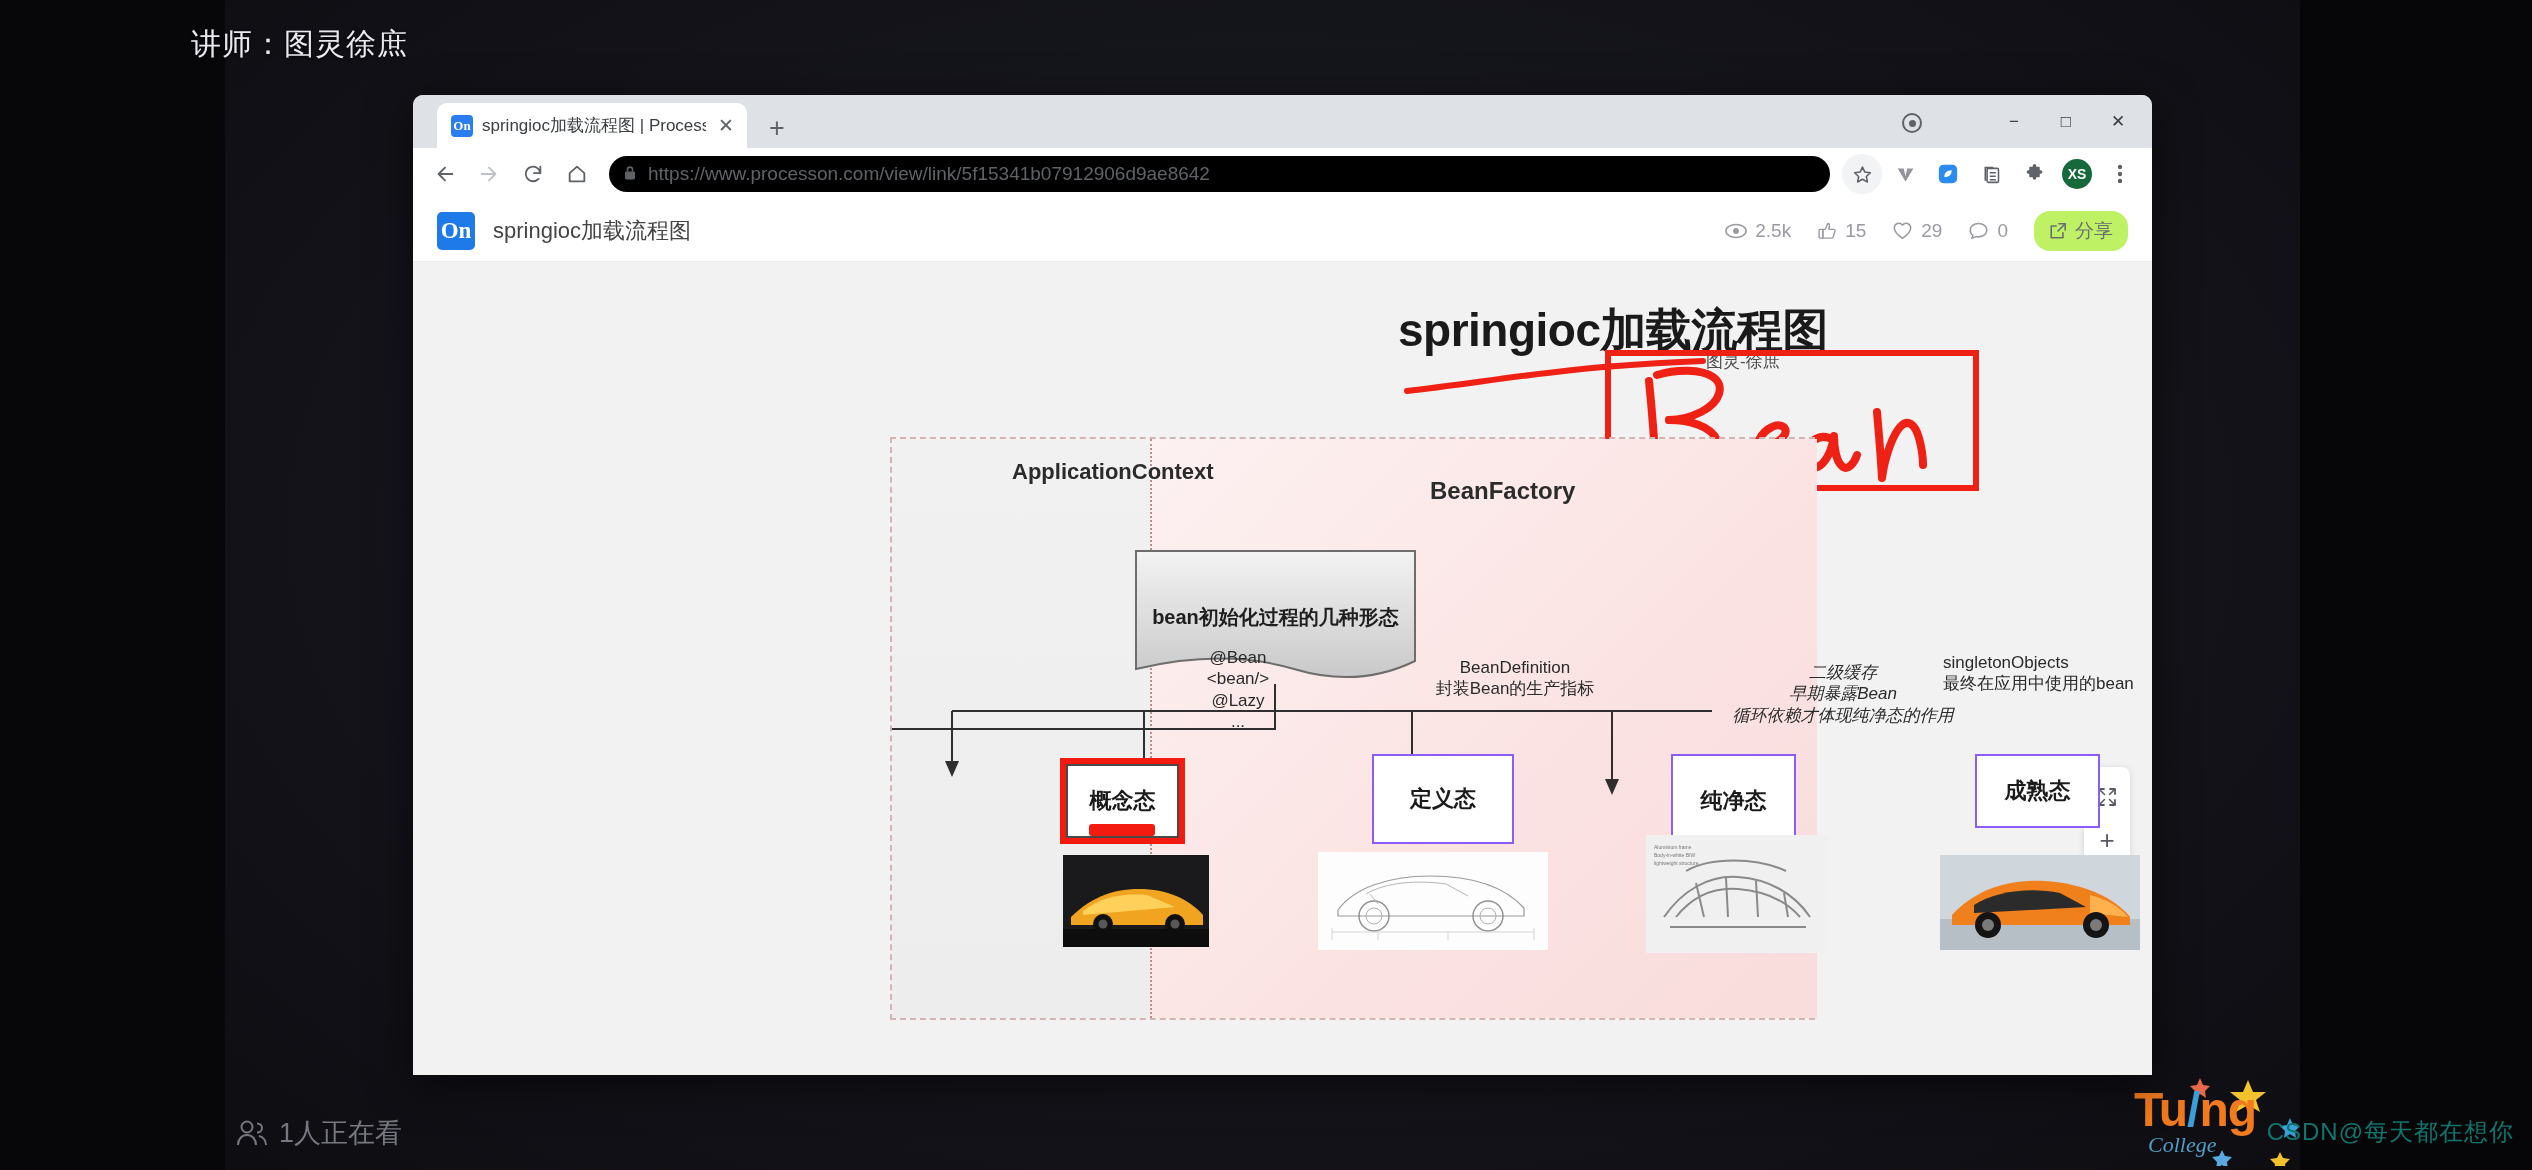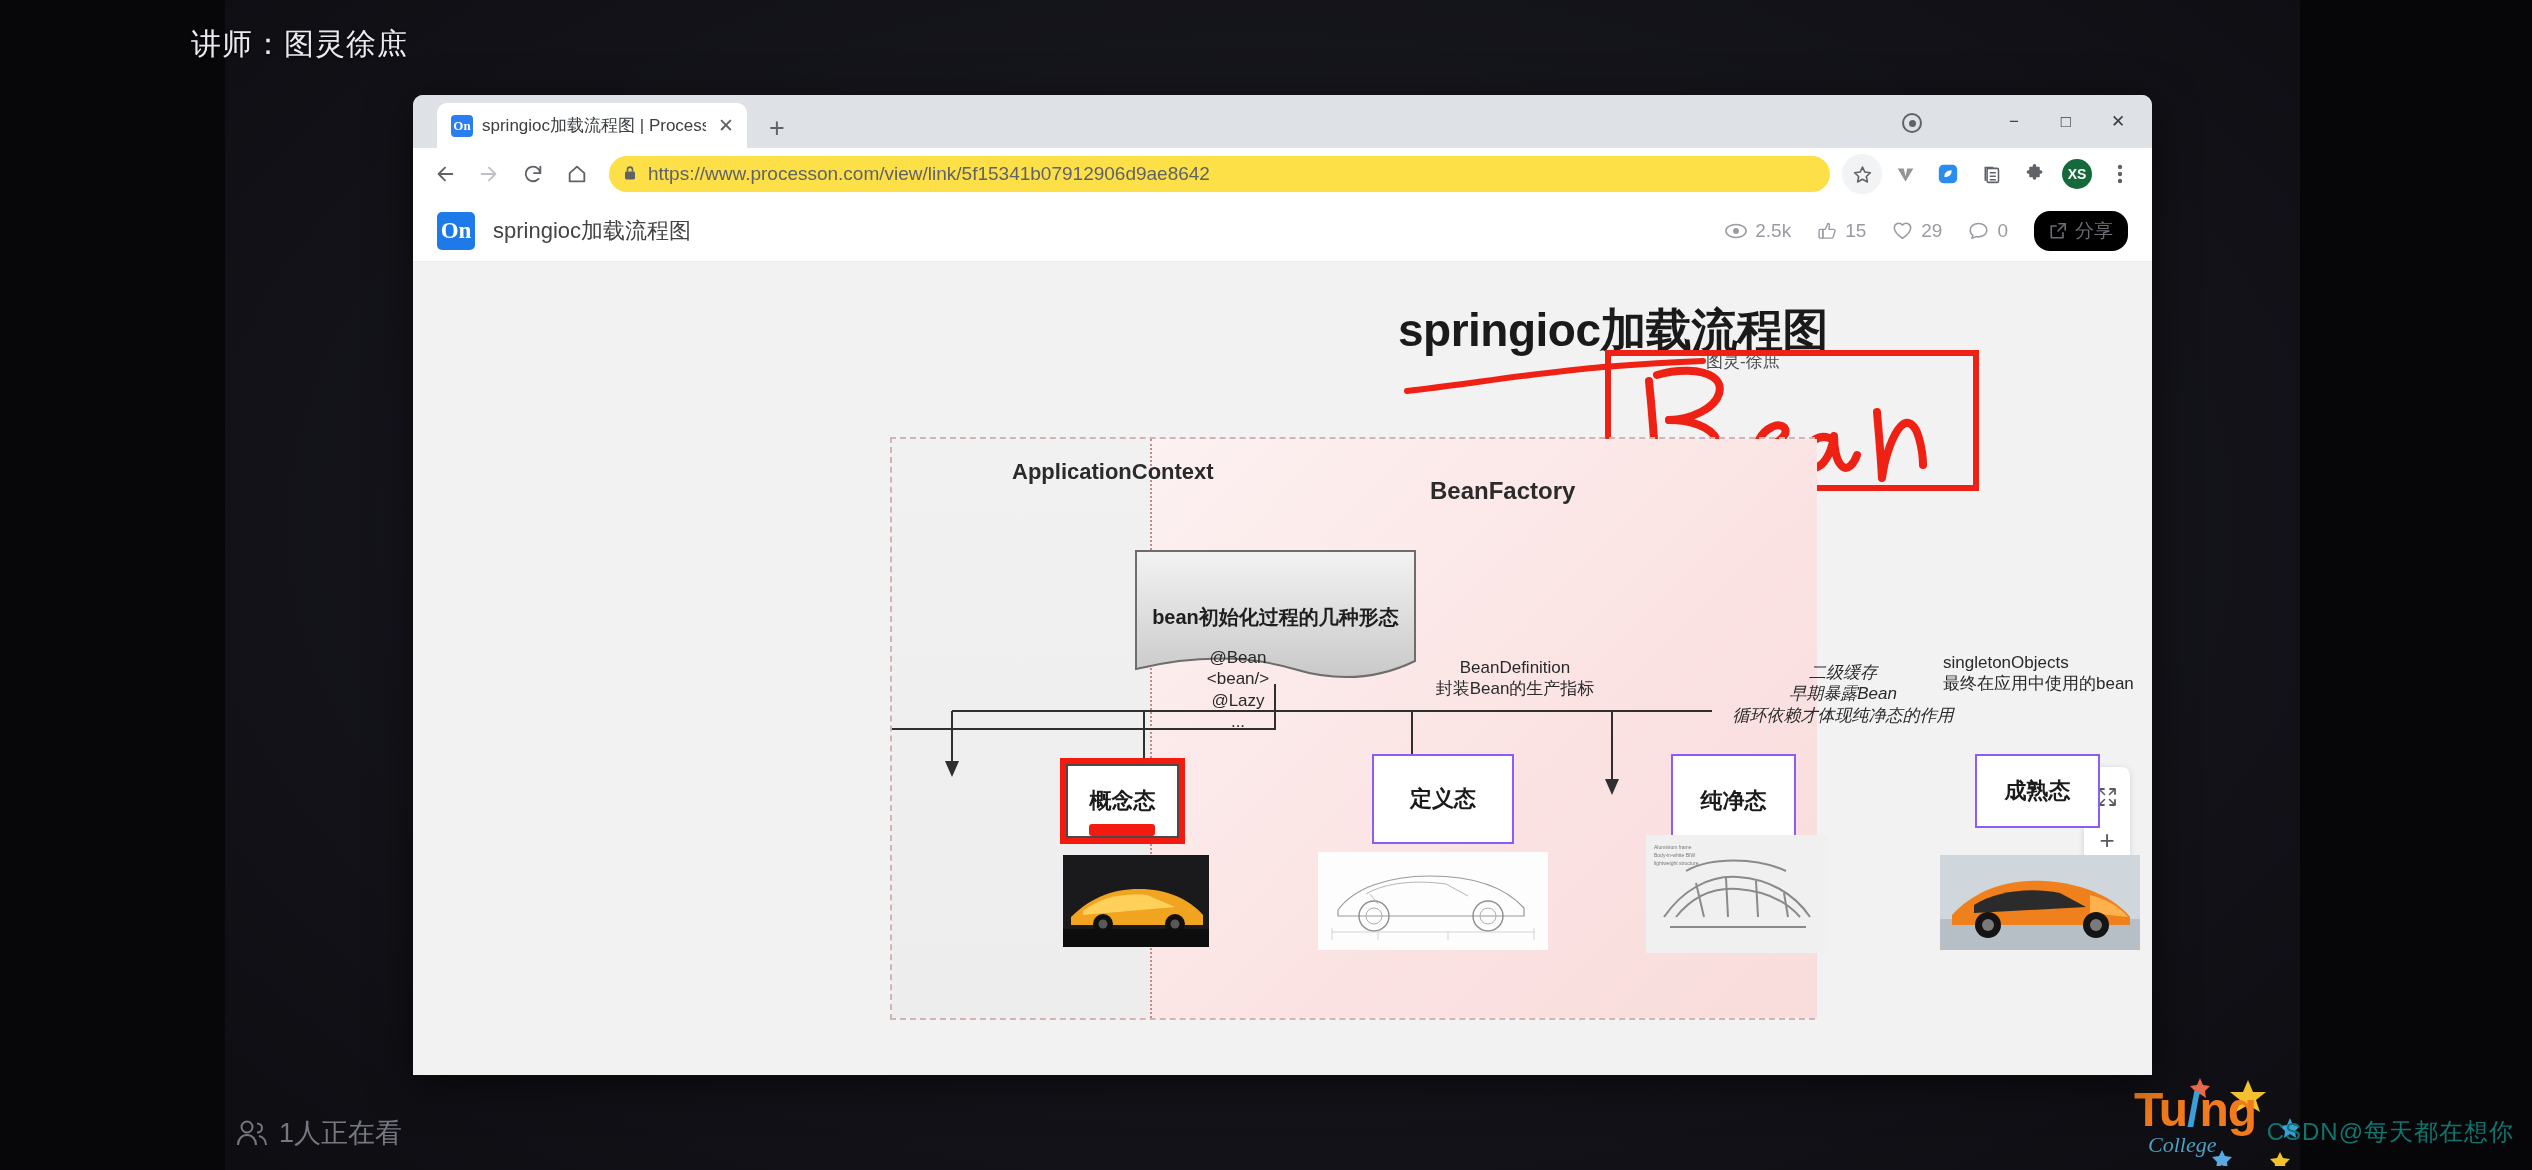--- a/index.html
+++ b/index.html
@@ -64,39 +64,39 @@
   .win-ctl { position:absolute; top:0; height:53px; display:flex; align-items:center; gap:0; right:8px; }
   .win-btn { width:52px; height:53px; display:flex; align-items:center; justify-content:center;
              font-size:17px; color:#3c4043; }
   .win-rec { position:absolute; right:230px; top:18px; width:20px;height:20px;border-radius:50%;
              border:2px solid #5f6368; display:flex;align-items:center;justify-content:center;}
   .win-rec i { width:7px;height:7px;border-radius:50%;background:#5f6368; display:block;}
 
   .toolbar { height:52px; background:#fff; display:flex; align-items:center; padding:0 12px; gap:4px; }
   .tb-icon { width:40px;height:40px;display:flex;align-items:center;justify-content:center;
              color:#5f6368;font-size:21px; border-radius:50%; flex:0 0 auto;}
-  .omnibox { flex:1 1 auto; height:36px; background:#fde047; border-radius:18px;
+  .omnibox { flex:1 1 auto; height:36px; background:#000000; border-radius:18px;
              display:flex; align-items:center; padding:0 14px; gap:11px; margin:0 8px; }
   .omnibox .lock { font-size:15px; color:#5f6368; }
   .url { font-size:19px; color:#5f6368; white-space:nowrap; overflow:hidden; }
   .tb-right { display:flex; align-items:center; gap:3px; flex:0 0 auto; }
   .avatar-xs { width:30px;height:30px;border-radius:50%;background:#16693a;color:#fff;
                font-size:14px;display:flex;align-items:center;justify-content:center;font-weight:bold;}
 
   
   .page { height: 875px; background:#f2f2f2; position:relative; }
   .ponheader { height:62px; background:#fff; display:flex; align-items:center;
                padding:0 24px; gap:18px; border-bottom:1px solid #ececec;}
   .pon-logo { width:38px;height:38px;background:#1e7ae8;border-radius:5px;color:#fff;
               font-size:23px;font-weight:bold;display:flex;align-items:center;justify-content:center;
               font-family:"Liberation Serif",serif;}
   .pon-title { font-size:22px; color:#444; }
   .pon-stats { margin-left:auto; display:flex; align-items:center; gap:26px; color:#9a9aa2; font-size:19px;}
   .stat { display:flex; align-items:center; gap:8px; }
-  .share-btn { background:#000000; border-radius:16px; padding:7px 15px; display:flex;
+  .share-btn { background:#bef264; border-radius:16px; padding:7px 15px; display:flex;
                align-items:center; gap:8px; color:#6c6c74; font-size:19px; }
 
   .canvas { position:relative; height:813px; background:#f2f2f2; overflow:hidden; }
 
   
   .zoompanel { position:absolute; right:22px; top:505px; width:46px; height:145px;
                background:#fff; border-radius:8px; box-shadow:0 1px 6px rgba(0,0,0,.13);
                display:flex; flex-direction:column; align-items:center; justify-content:space-around;
                padding:8px 0; }
   .zp-btn { color:#5a5a62; font-size:26px; line-height:1; display:flex;align-items:center;justify-content:center;

